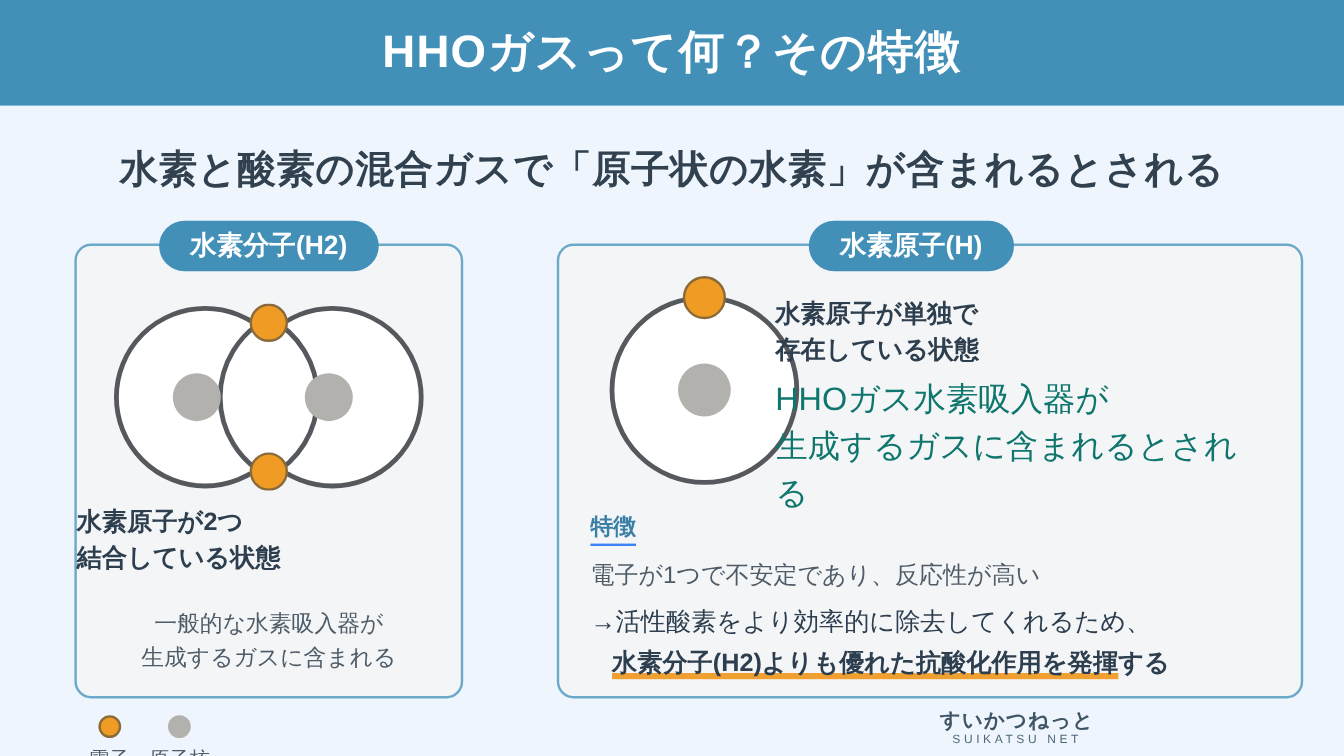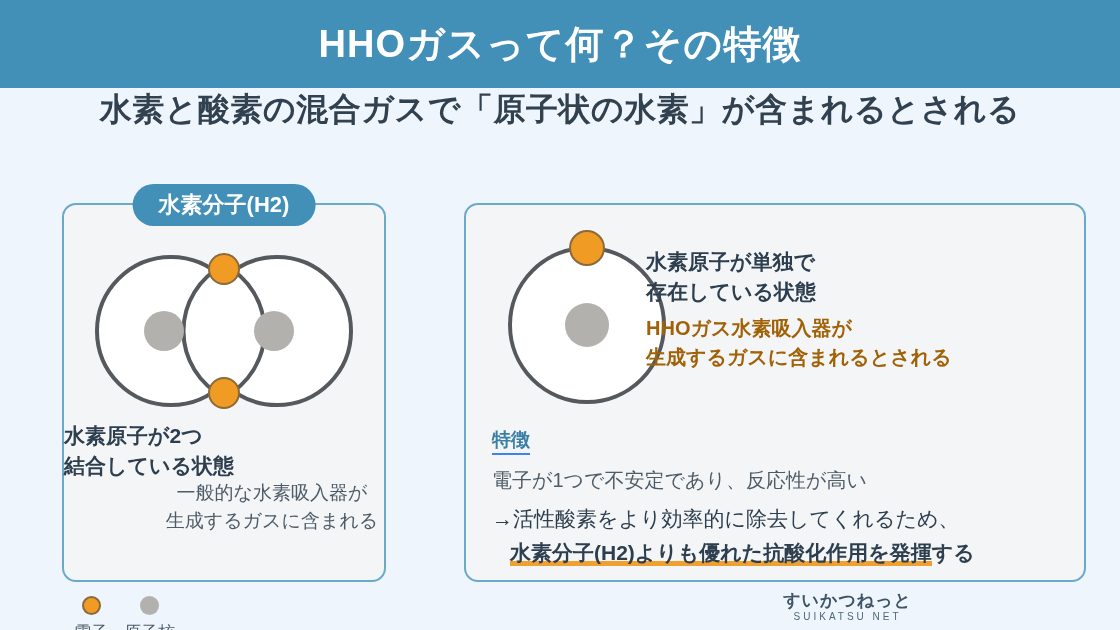--- a/index.html
+++ b/index.html
@@ -44,21 +44,21 @@
   }
 
   
   .subtitle-row {
     position: absolute;
     left: 0;
     top: 88px;
     width: 1120px;
     height: 76px;
     display: flex;
-    align-items: flex-start;
+    align-items: flex-end;
     justify-content: center;
   }
   .subtitle-text {
     color: #31414f;
     font-size: 32px;
     font-weight: bold;
     letter-spacing: 0.5px;
     white-space: nowrap;
   }
 
@@ -118,28 +118,27 @@
     top: 216px;
     width: 100%;
     color: #2d3e4e;
     font-size: 21px;
     font-weight: bold;
     line-height: 1.42;
   }
   .left-sub {
     position: absolute;
     left: 0;
-    top: 274px;
+    top: 302px;
     width: 100%;
     text-align: center;
     color: #4e5c68;
     font-size: 19px;
     font-weight: normal;
     line-height: 1.45;
-    padding-left: 48px;
   }
 
   
   .h-diagram {
     position: absolute;
     left: 26px;
     top: 20px;
   }
   .right-top-text {
     position: absolute;
@@ -149,23 +148,23 @@
     text-align: left;
   }
   .right-bold {
     color: #2d3e4e;
     font-size: 21px;
     font-weight: bold;
     line-height: 1.44;
   }
   .right-sub {
     margin-top: 7px;
-    color: #a16207;
-    font-size: 20px;
-    font-weight: bold;
+    color: #0f766e;
+    font-size: 27px;
+    font-weight: normal;
     line-height: 1.44;
   }
 
   .feature-head {
     position: absolute;
     left: 26px;
     top: 224px;
     color: #3a7fa6;
     font-size: 19px;
     font-weight: bold;
@@ -305,20 +304,21 @@
       <div>結合している状態</div>
     </div>
 
     <div class="left-sub">
       <div>一般的な水素吸入器が</div>
       <div>生成するガスに含まれる</div>
     </div>
   </div>
 
   <div class="card" id="card-right">
+    <div class="badge" id="badge-right">水素原子(H)</div>
 
     <div class="h-diagram">
       <svg width="190" height="190" viewBox="0 0 190 190" xmlns="http://www.w3.org/2000/svg">
         <circle cx="95" cy="100" r="77" fill="#ffffff" stroke="#55585c" stroke-width="4"></circle>
         <circle cx="95" cy="100" r="22" fill="#b3b1ad"></circle>
         <circle cx="95" cy="23" r="17" fill="#ef9b24" stroke="#8a6a3a" stroke-width="2"></circle>
       </svg>
     </div>
 
     <div class="right-top-text">

